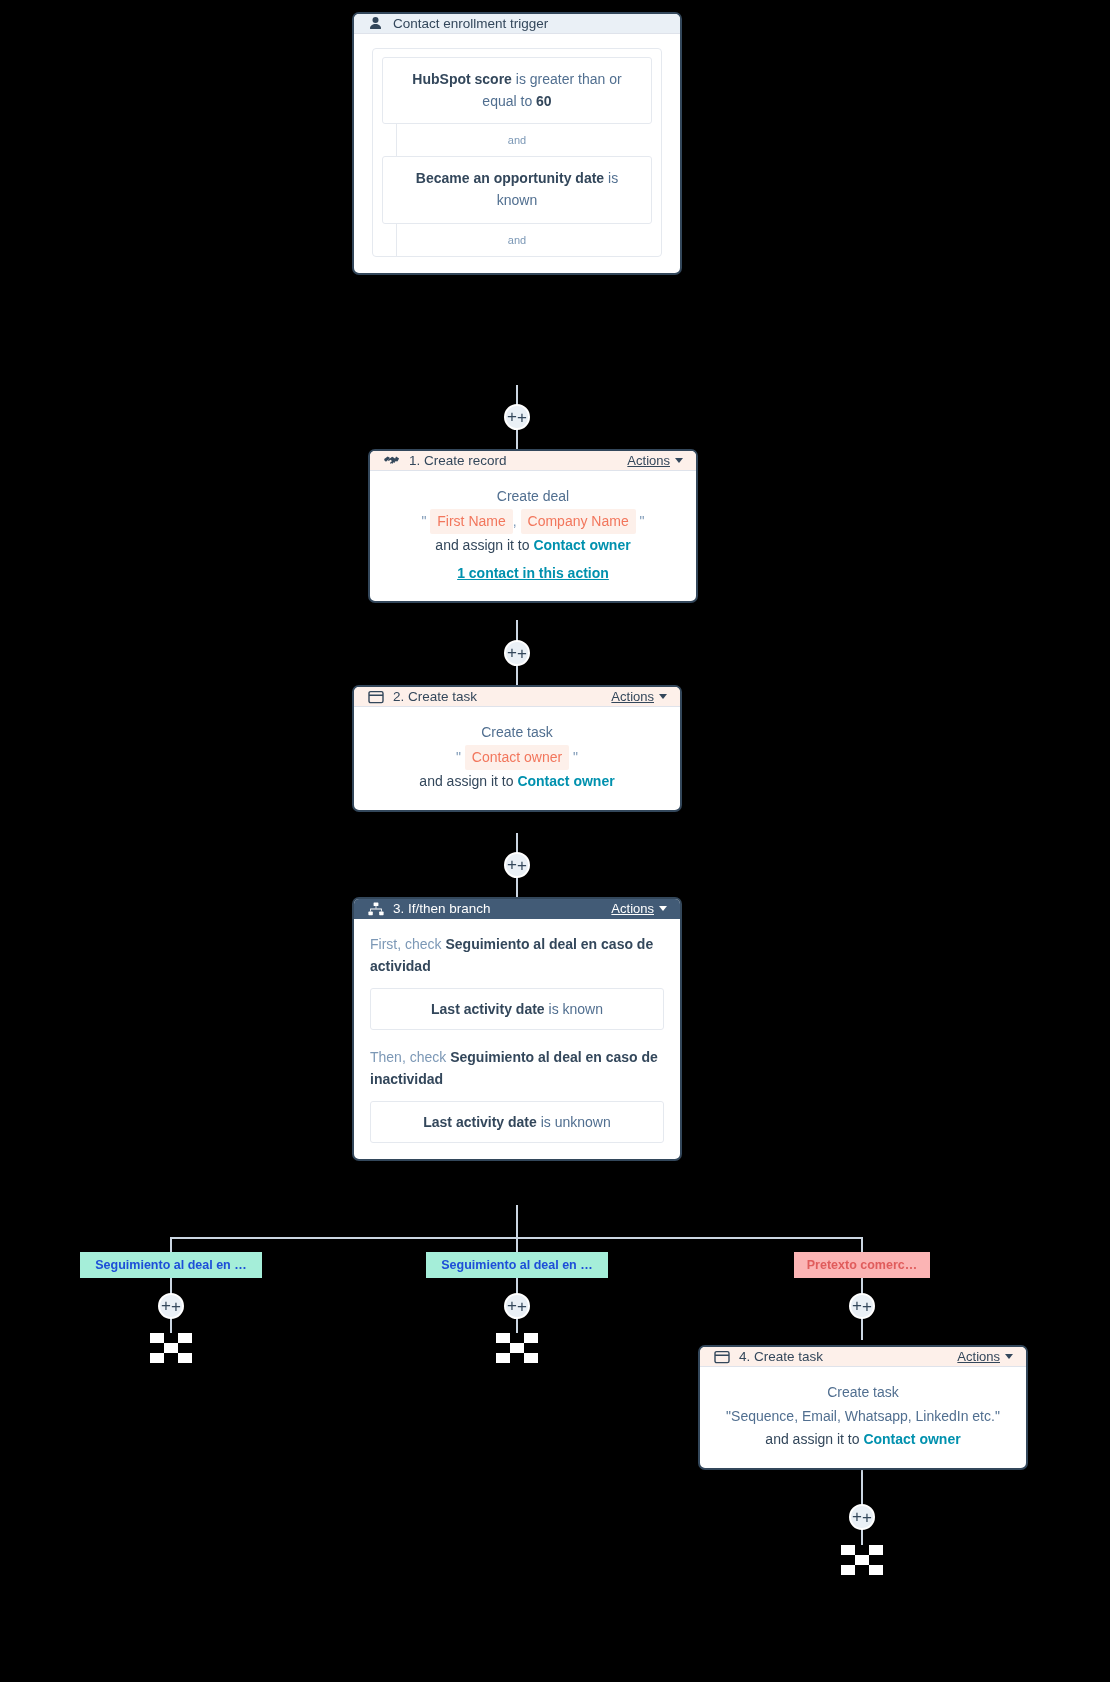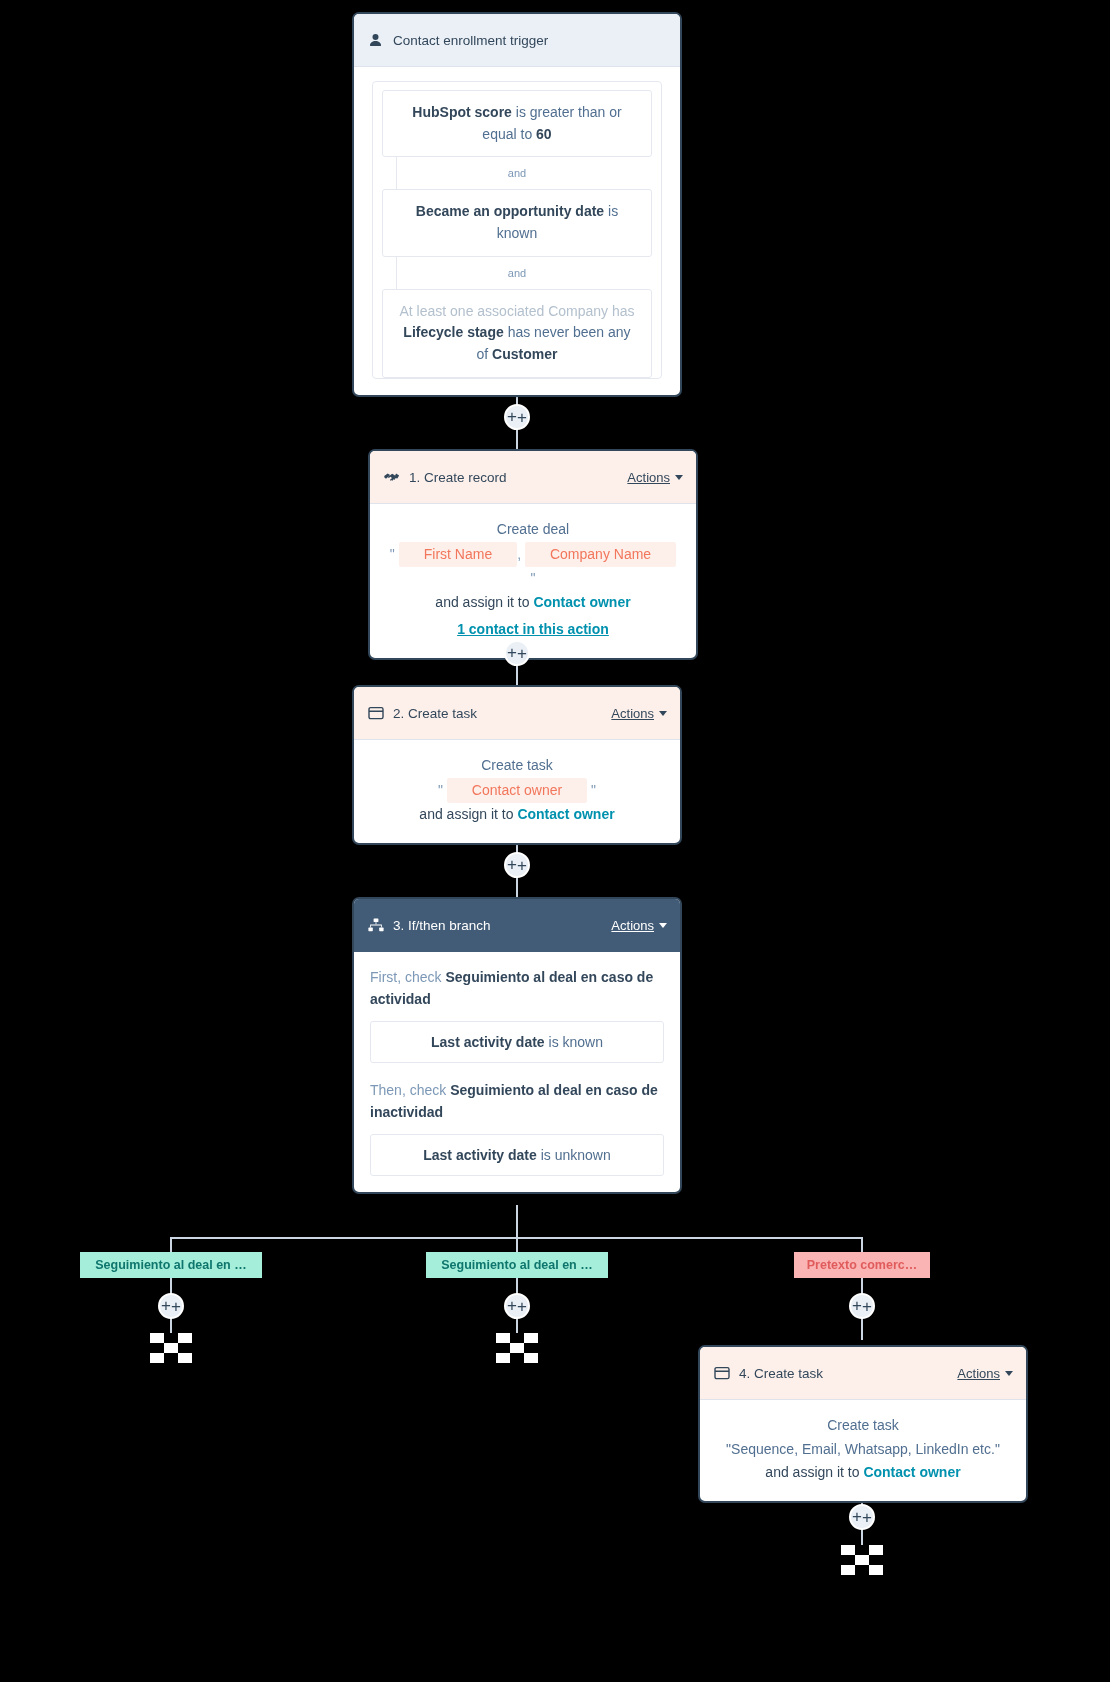--- a/index.html
+++ b/index.html
@@ -26,21 +26,21 @@
   .plus::before { content: "+"; display: block; margin-top: -2px; }
 
   
   .card {
     position: absolute; background: #ffffff;
     border: 2px solid #33475b; border-radius: 7px;
     overflow: hidden; z-index: 4;
     box-shadow: 0 1px 2px rgba(0,0,0,.15);
   }
   .card-head {
-    display: flex; align-items: center; height: 53px;
+    display: flex; align-items: center; height: 20px;
     padding: 0 13px; font-size: 13.5px; color: #33475b;
     border-bottom: 1px solid #dfe3eb;
   }
   .head-trigger { background: #eaf0f6; }
   .head-action  { background: #fdf0ea; }
   .head-branch  { background: #425b76; color: #ffffff; border-bottom-color: #425b76; }
   .head-title { flex: 1; }
   .head-icon {
     width: 17px; height: 17px; margin-right: 9px;
     display: flex; align-items: center; justify-content: center; flex: 0 0 auto;
@@ -76,21 +76,21 @@
   .andwrap .stub { position: absolute; left: 14px; top: 0; bottom: 0; width: 1px; background: #e5e9ef; }
   .andwrap .andtxt {
     position: absolute; inset: 0; display: flex; align-items: center; justify-content: center;
     font-size: 11px; color: #7c98b6;
   }
 
   
   .act-text { text-align: center; font-size: 14px; color: #516f90; line-height: 1.68; }
   .act-text .dark { color: #33475b; }
   .token {
-    background: #fdf0ea; color: #f2765c; padding: 1px 25px; border-radius: 2px;
+    background: #fdf0ea; color: #f2765c; padding: 1px 7px; border-radius: 2px;
     display: inline-block;
   }
   .lnk { color: #0091ae; font-weight: 700; }
   .lnk-strong { color: #0091ae; font-weight: 700; display: inline-block; margin-top: 4px; text-decoration: underline; }
   .quote { color: #7c98b6; }
 
   
   .br-label { font-size: 14px; color: #7c98b6; line-height: 1.58; margin-bottom: 11px; }
   .br-label b { color: #33475b; font-weight: 700; }
   .br-cond {
@@ -99,21 +99,21 @@
   }
   .br-cond b { color: #33475b; font-weight: 700; }
   .br-cond.last { margin-bottom: 0; }
 
   
   .badge {
     position: absolute; height: 26px; padding: 0 12px;
     display: flex; align-items: center; justify-content: center;
     font-size: 12.5px; font-weight: 700; white-space: nowrap; z-index: 5; cursor: pointer;
   }
-  .badge-green { background: #a5eed9; color: #0f766e; }
+  .badge-green { background: #a5eed9; color: #1d4ed8; }
   .badge-red   { background: #fbb4b4; color: #e05c5c; }
 
   
   .flag { position: absolute; width: 42px; height: 30px; z-index: 5; }
 </style>
 </head>
 <body>
 
 <div id="canvas">
 
@@ -162,24 +162,20 @@
 
         <div class="criterion">
           <b>Became an opportunity date</b><span> is known</span>
         </div>
 
         <div class="andwrap">
           <span class="stub"></span>
           <span class="andtxt">and</span>
         </div>
 
-        <div class="criterion">
-          <span class="muted">At least one associated Company has</span>
-          <b>Lifecycle stage</b><span> has never been any of </span><b>Customer</b>
-        </div>
 
       </div>
     </div>
   </div>
 
   <div class="plus" style="left:504px; top:404px;">+</div>
 
   <div class="card" style="left:368px; top:449px; width:330px;">
     <div class="card-head head-action">
       <span class="head-icon">

